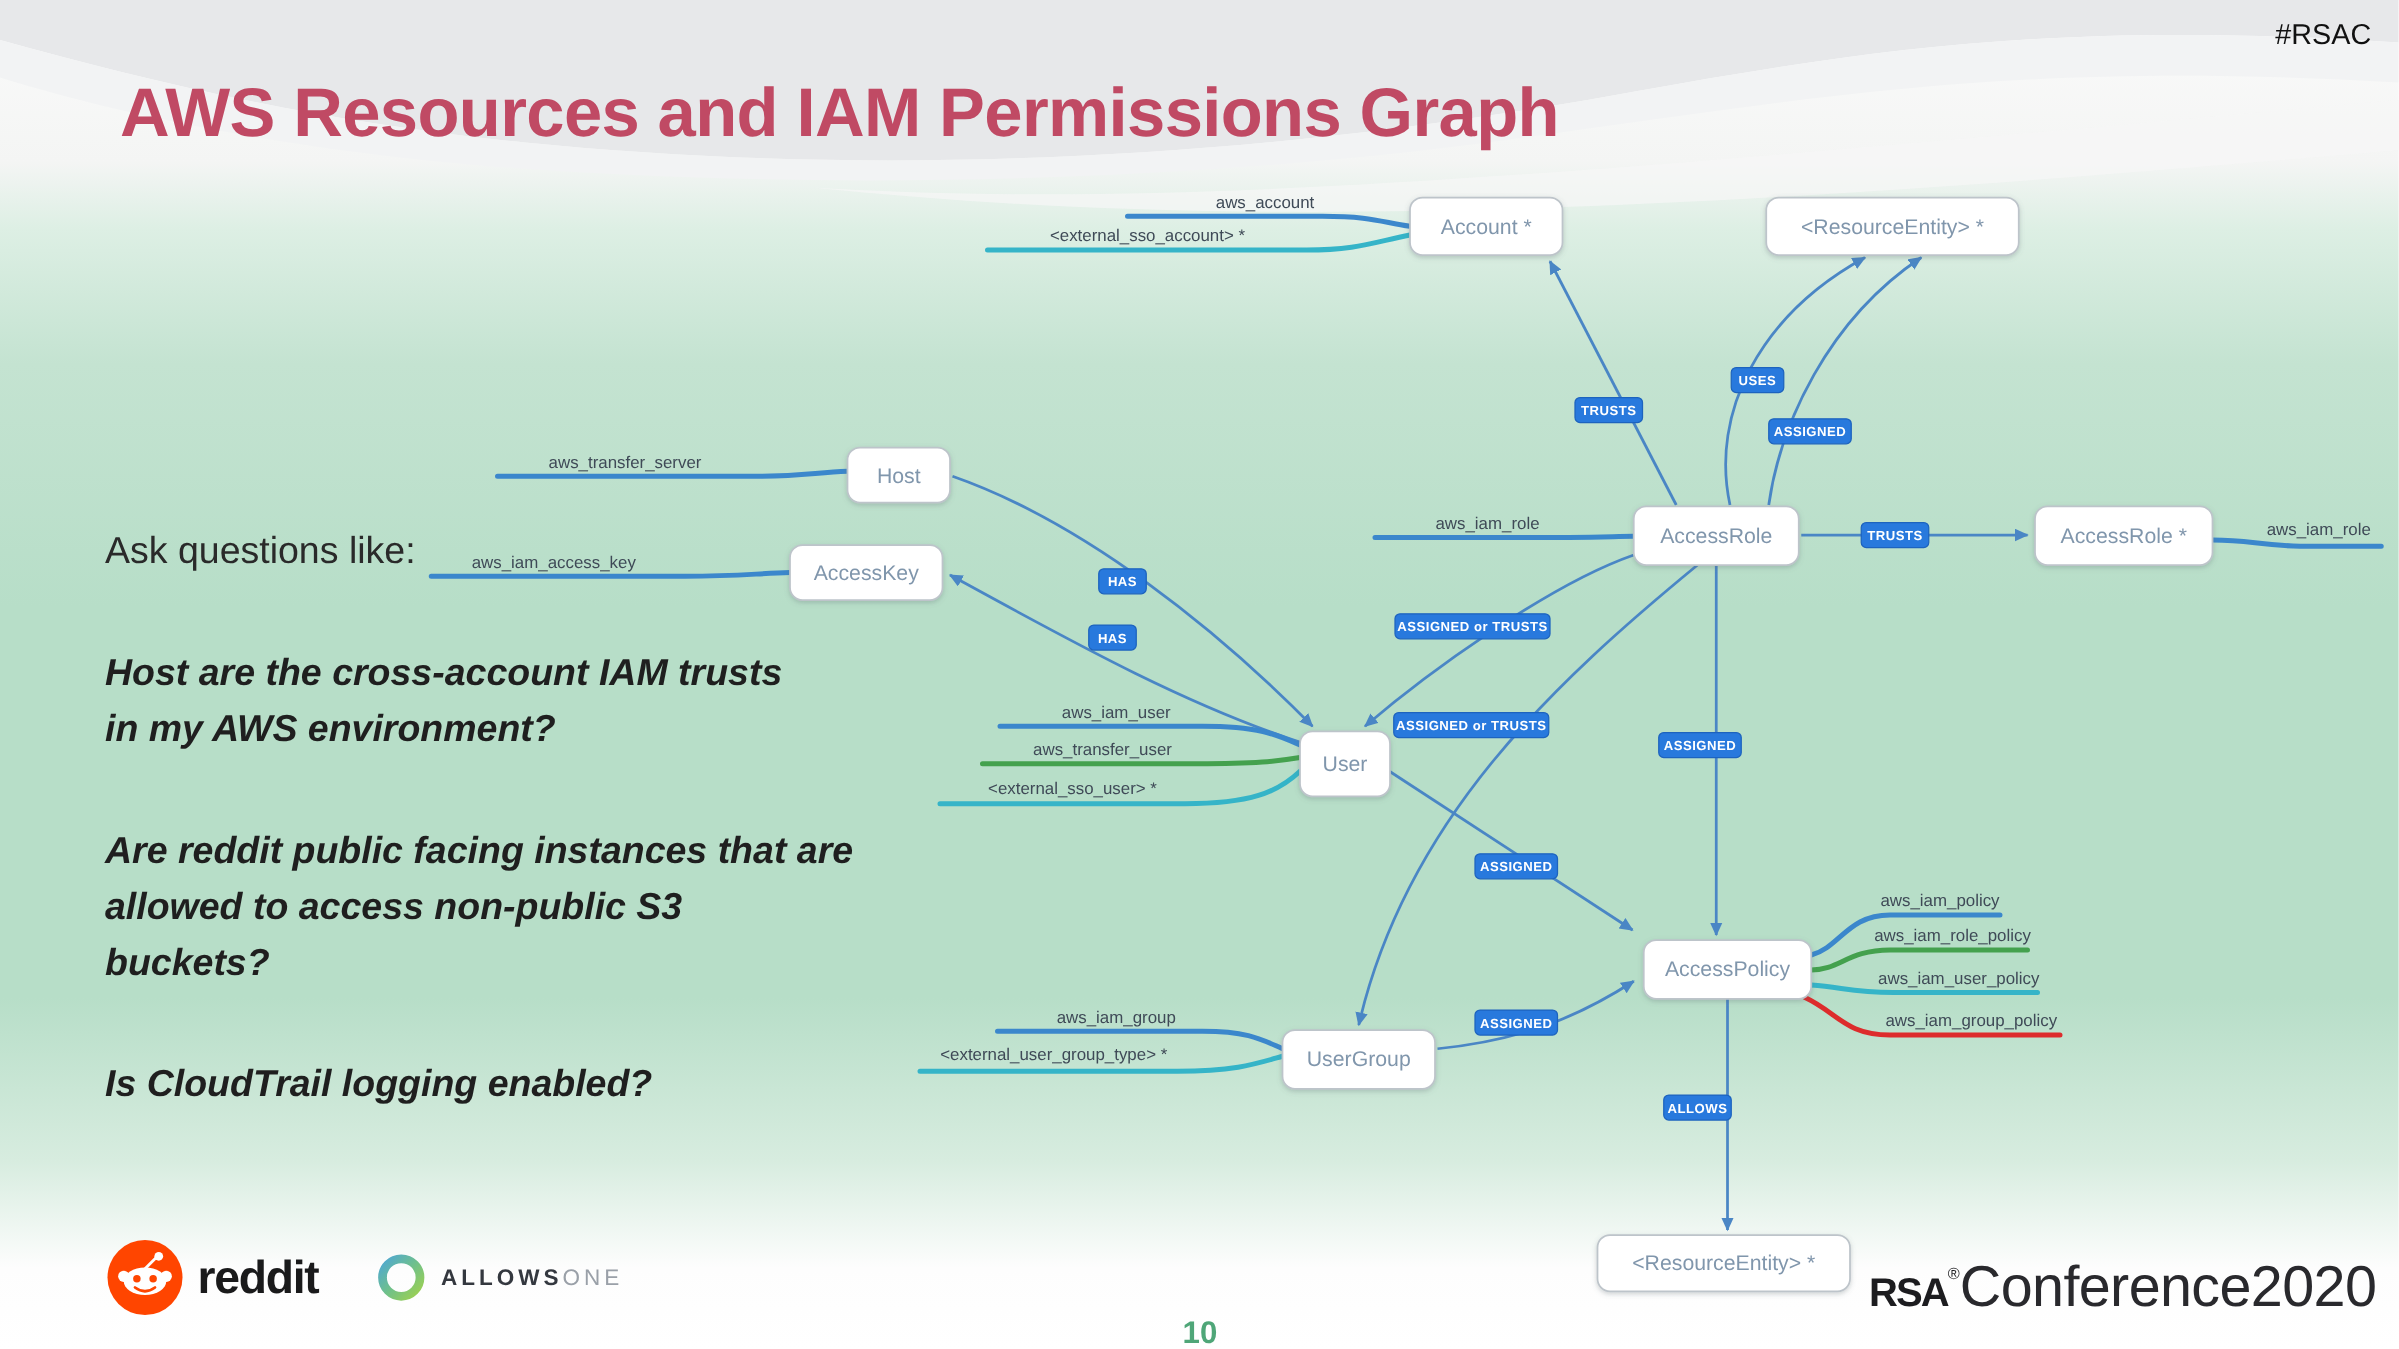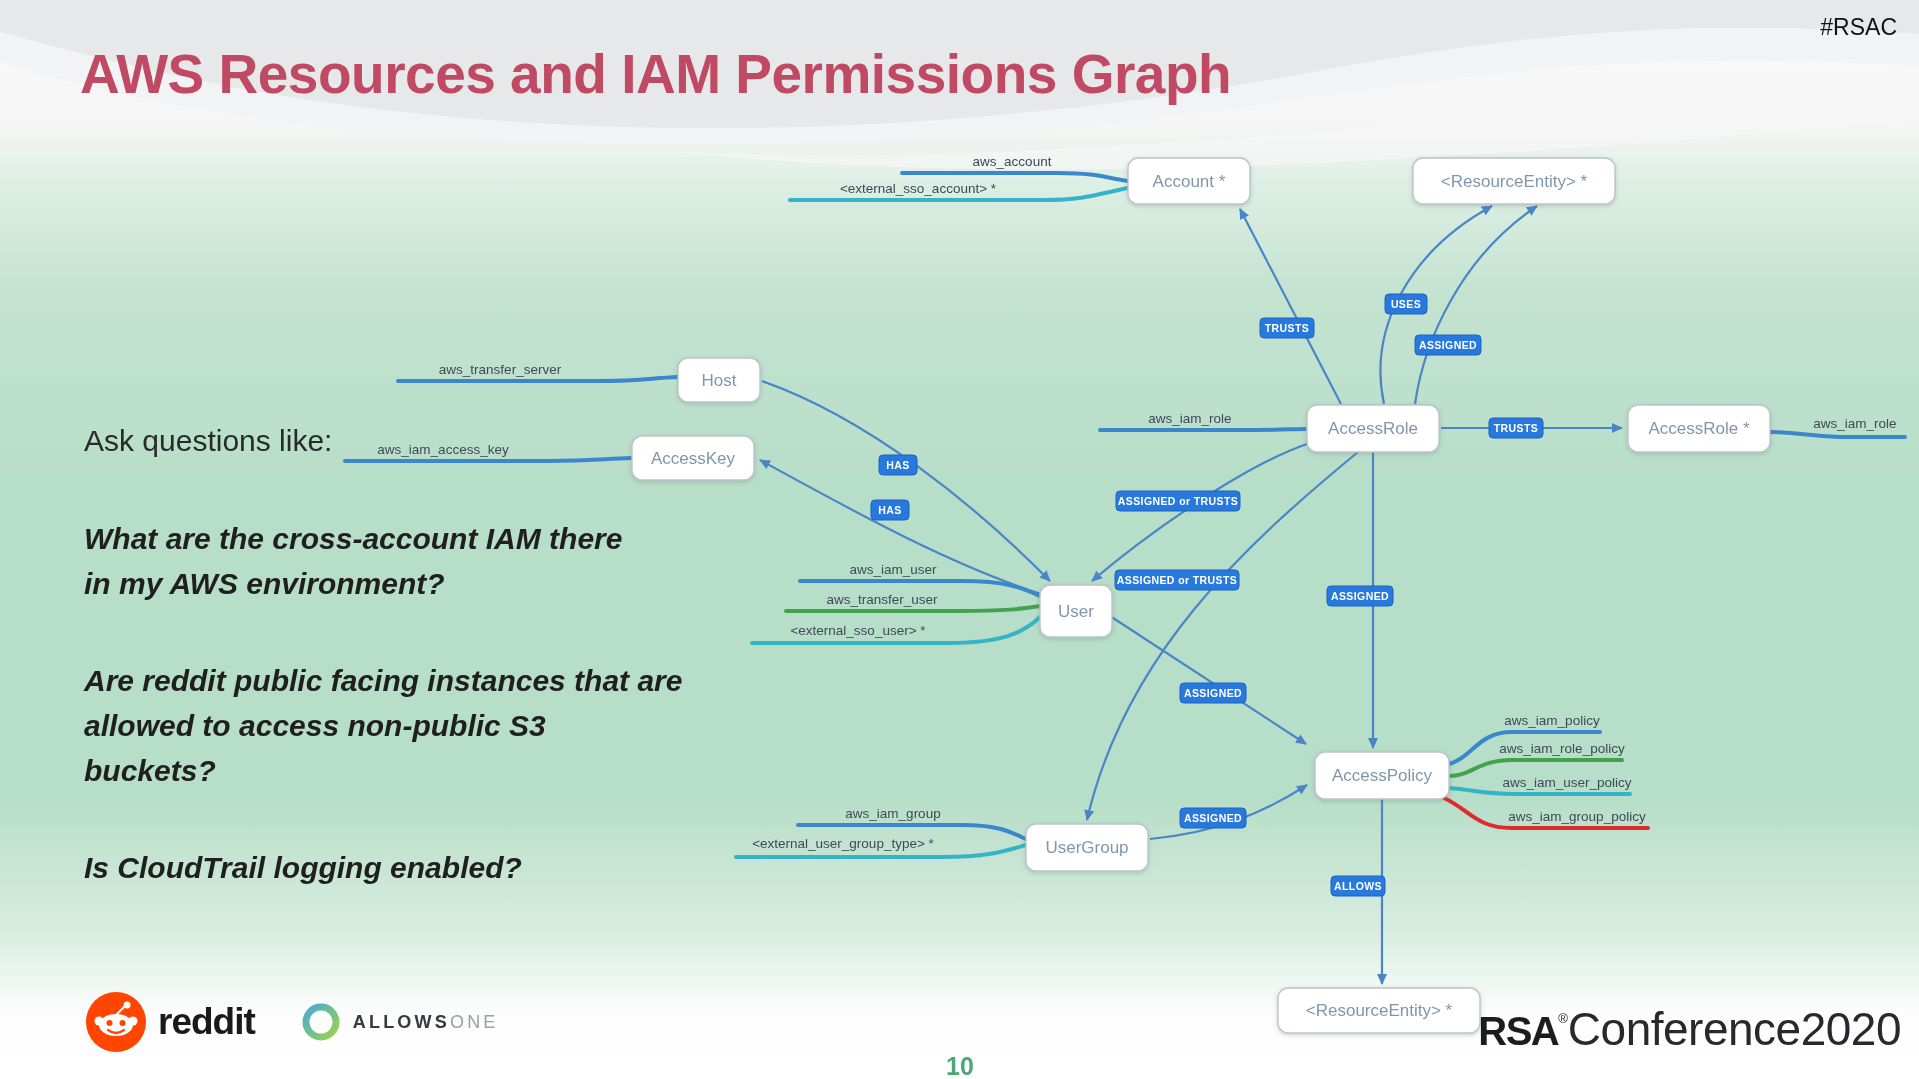--- a/index.html
+++ b/index.html
@@ -1,21 +1,21 @@
 <!DOCTYPE html>
 <html><head>
 <meta charset="utf-8">
 <style>
   html,body{margin:0;padding:0;}
   body{width:1919px;height:1079px;overflow:hidden;font-family:"Liberation Sans",sans-serif;}
   .slide{position:relative;width:1919px;height:1079px;overflow:hidden;
     background:linear-gradient(180deg,#fbfbfb 0%,#f4f5f4 12%,#ddefe4 17%,#c4e3d1 27%,#b7dec8 45%,#b7dec8 74%,#d7ecdf 86%,#fdfdfd 94%,#ffffff 100%);}
   .swoosh{position:absolute;top:0;left:0;}
   .hashtag{position:absolute;top:14px;right:22px;font-size:23px;color:#111;}
-  .title{position:absolute;top:42px;left:80px;margin:0;font-size:55px;font-weight:bold;
+  .title{position:absolute;top:42px;left:80px;margin:16px;font-size:55px;font-weight:bold;
     color:#c04a64;letter-spacing:-0.5px;}
   .questions{position:absolute;top:424px;left:84px;width:600px;color:#1f1f1f;}
   .q-intro{font-size:30px;margin:0 0 58px 0;color:#2a2a2a;}
   .q{font-size:30px;font-weight:bold;font-style:italic;line-height:1.5;margin:0 0 52px 0;}
   .graph{position:absolute;top:0;left:0;}
   .edge{stroke:#4a86c5;stroke-width:2.2;fill:none;}
   .pline{fill:none;stroke-width:4;stroke-linecap:round;}
   .c-blue{stroke:#3b87cc}.c-green{stroke:#44a14e}.c-teal{stroke:#35b4c8}.c-red{stroke:#dd2c2c}
   .node-rect{fill:#ffffff;stroke:#bdc4ca;stroke-width:1.4;}
   .node-text{fill:#8096ac;font-size:17px;text-anchor:middle;}
@@ -24,42 +24,42 @@
   .plabel{fill:#3f4a57;font-size:13.5px;text-anchor:middle;}
   .footer-left{position:absolute;left:84px;top:990px;display:flex;gap:44px;}
   .brand{display:flex;align-items:center;gap:10px;}
   .reddit-word{font-size:37px;font-weight:bold;color:#1a1a1b;letter-spacing:-1px;}
   .jupiter-word{font-size:18px;letter-spacing:3.2px;}
   .jupiter-bold{font-weight:bold;color:#34383f;}
   .jupiter-light{font-weight:normal;color:#9aa0a8;}
   .page-num{position:absolute;left:930px;top:1052px;width:60px;text-align:center;
     font-size:25px;font-weight:bold;color:#4fa678;}
   .rsa-footer{position:absolute;right:18px;top:1002px;display:flex;align-items:baseline;color:#1c1c1f;}
-  .rsa-bold{font-size:40px;font-weight:800;letter-spacing:-1.5px;}
+  .rsa-bold{font-size:32px;font-weight:800;letter-spacing:-1.5px;}
   .rsa-reg{font-size:13px;position:relative;top:-22px;}
   .rsa-light{font-size:46px;font-weight:300;color:#29292d;letter-spacing:-0.5px;}
 </style>
 </head>
 <body>
 
 <div class="slide">
 
   <svg class="swoosh" width="1919" height="240" viewBox="0 0 1919 240">
     <path d="M0,0 H1919 V34 C1640,16 1490,40 1270,80 C990,128 700,142 420,114 C255,98 115,64 0,32 Z" fill="#e7e8ea"></path>
     <path d="M0,32 C115,64 255,98 420,114 C700,142 990,128 1270,80 C1490,40 1640,16 1919,34 V66 C1610,48 1455,78 1205,112 C955,146 650,154 380,132 C220,118 90,90 0,62 Z" fill="#f2f3f4"></path>
     <path d="M650,150 C950,168 1250,140 1919,80 V120 C1350,170 1000,186 650,150 Z" fill="#f6f7f7" opacity="0.7"></path>
   </svg>
 
   <div class="hashtag">#RSAC</div>
   <h1 class="title">AWS Resources and IAM Permissions Graph</h1>
 
   <div class="questions">
     <p class="q-intro">Ask questions like:</p>
     <p class="q">
-      <span>What are the cross-account IAM there</span><br>
+      <span>Host are the cross-account IAM trusts</span><br>
       <span>in my AWS environment?</span>
     </p>
     <p class="q">
       <span>Are reddit public facing instances that are</span><br>
       <span>allowed to access non-public S3 buckets?</span>
     </p>
     <p class="q">Is CloudTrail logging enabled?</p>
   </div>
 
   <svg class="graph" width="1919" height="1079" viewBox="0 0 1919 1079">

